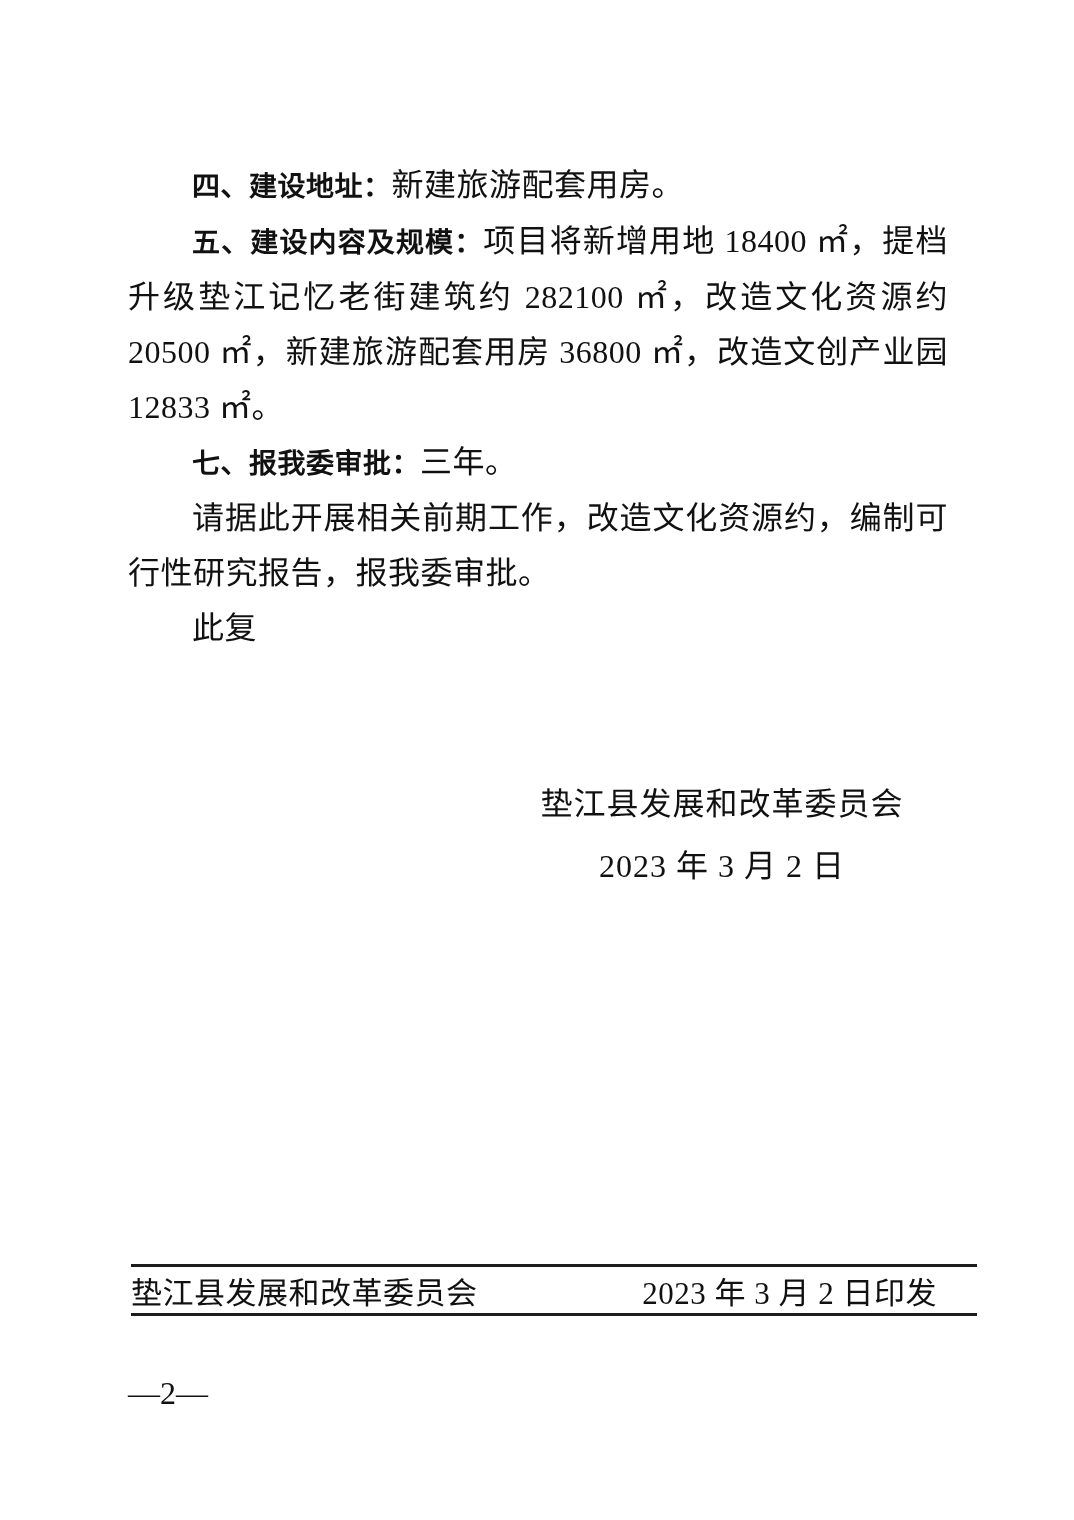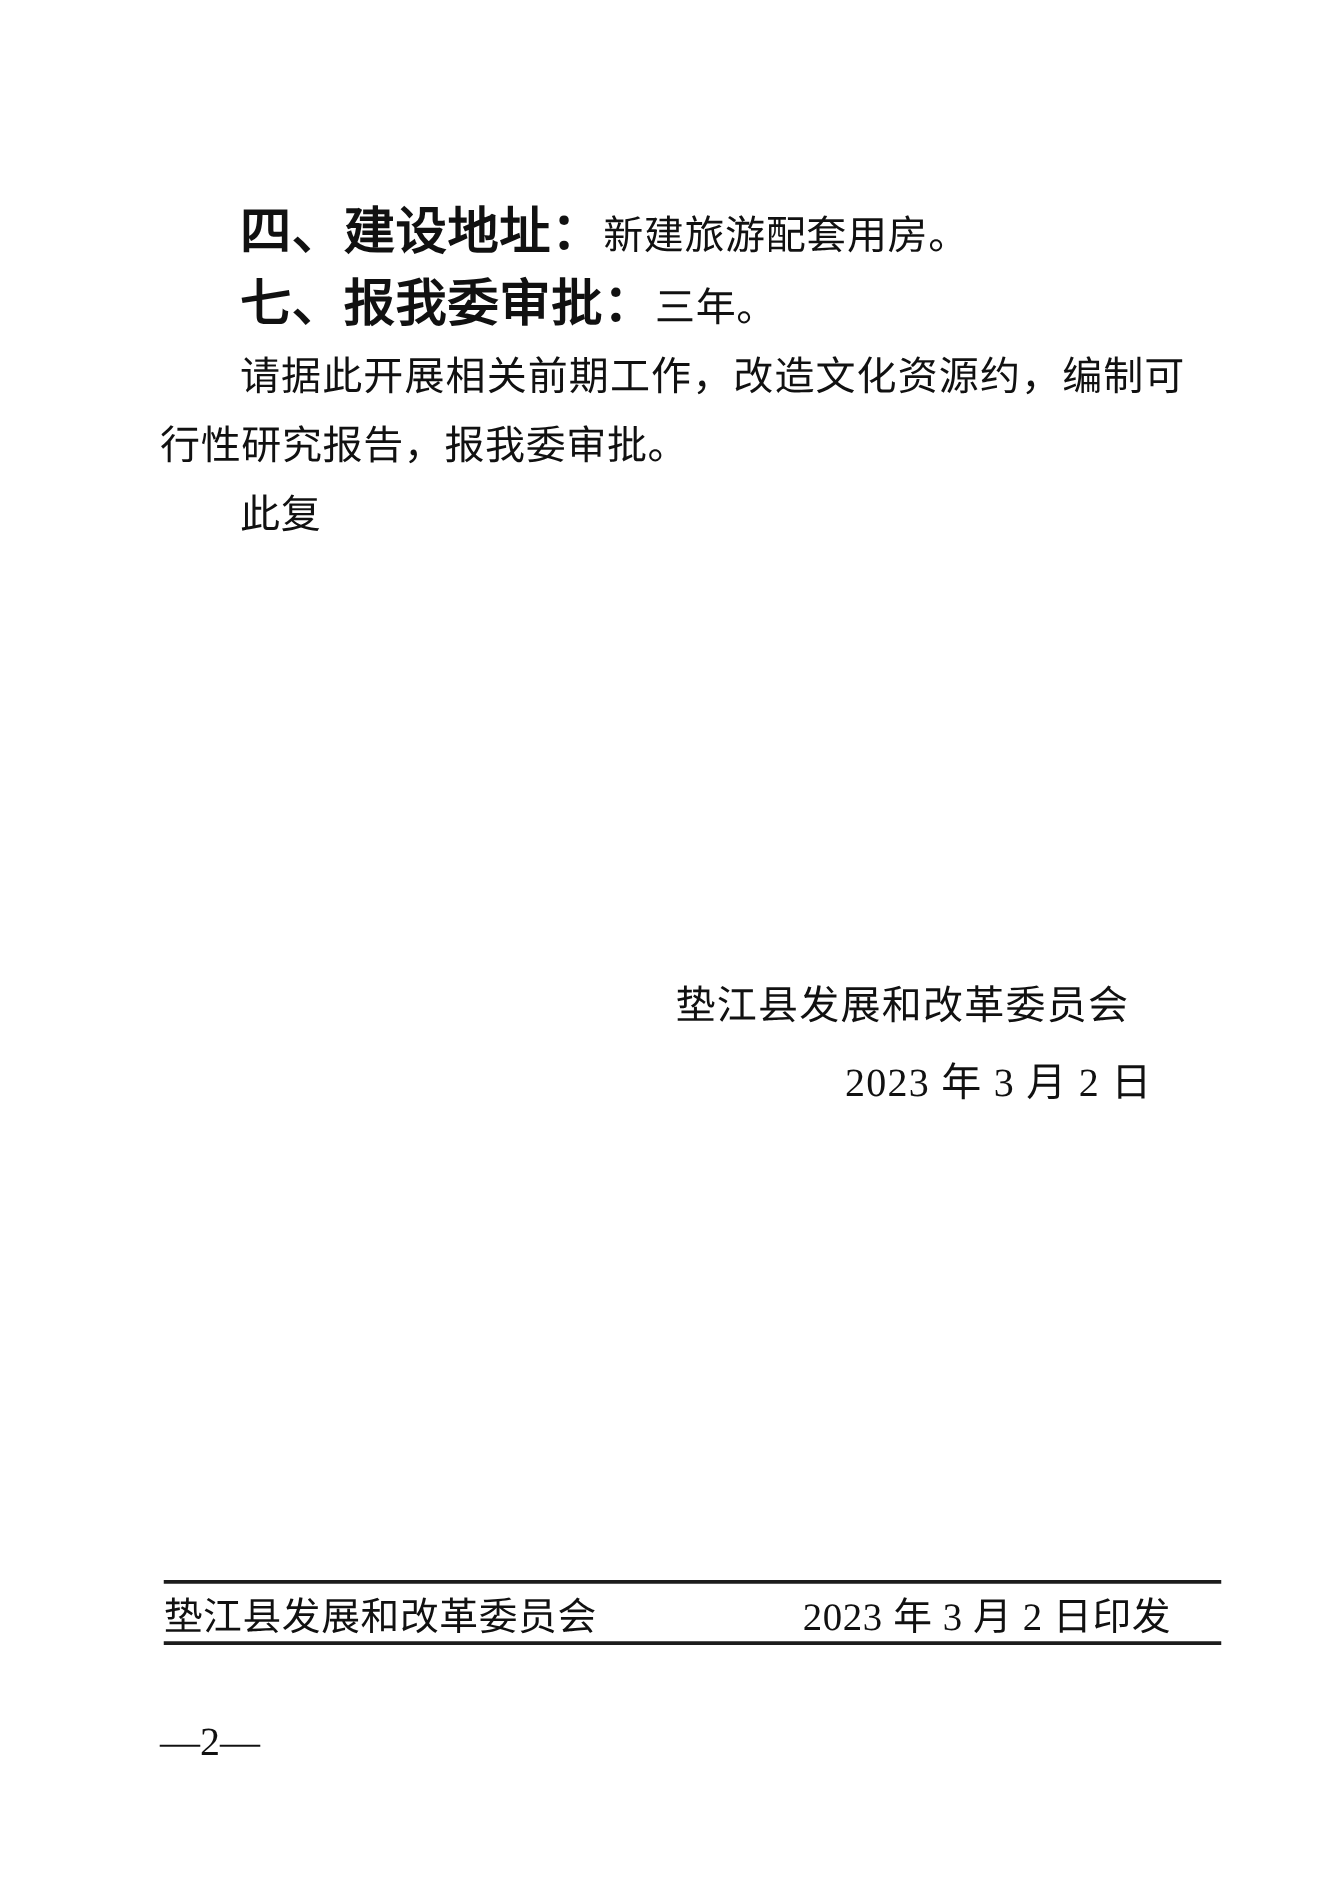--- a/index.html
+++ b/index.html
@@ -29,40 +29,39 @@
   .content p {
     margin: 0;
     text-indent: 2em;
   }
   .content p.gap-before {
     margin-top: 4px;
   }
   .sec-label {
     font-weight: 700;
     font-family: "Liberation Sans", "DejaVu Sans", sans-serif;
-    font-size: 41px;
+    font-size: 28px;
   }
   .signature {
     position: absolute;
     top: 776px;
     left: 522px;
     width: 400px;
     text-align: center;
     font-size: 32px;
     letter-spacing: 1px;
   }
   .sig-org {
     line-height: 56px;
     white-space: nowrap;
   }
   .sig-date {
     line-height: 56px;
     margin-top: 6px;
     white-space: nowrap;
-    text-align: right;
   }
   .footer-rule {
     position: absolute;
     left: 131px;
     width: 846px;
     height: 0;
     border-top: 3px solid #1c1c1c;
   }
   .footer-rule.top { top: 1264px; }
   .footer-rule.bottom { top: 1313px; }
@@ -90,20 +89,21 @@
   }
 </style>
 </head>
 <body>
 
 <div class="doc-page">
 
   <div class="content">
     <p><span class="sec-label">四、建设地址：</span><span>新建旅游配套用房。</span></p>
 
+    <p><span class="sec-label">五、建设内容及规模：</span><span>项目将新增用地 18400 ㎡，提档升级垫江记忆老街建筑约 282100 ㎡，改造文化资源约 20500 ㎡，新建旅游配套用房 36800 ㎡，改造文创产业园 12833 ㎡。</span></p>
 
 
     <p><span class="sec-label">七、报我委审批：</span><span>三年。</span></p>
 
     <p><span>请据此开展相关前期工作，改造文化资源约，编制可行性研究报告，报我委审批。</span></p>
 
     <p><span>此复</span></p>
   </div>
 
   <div class="signature">

